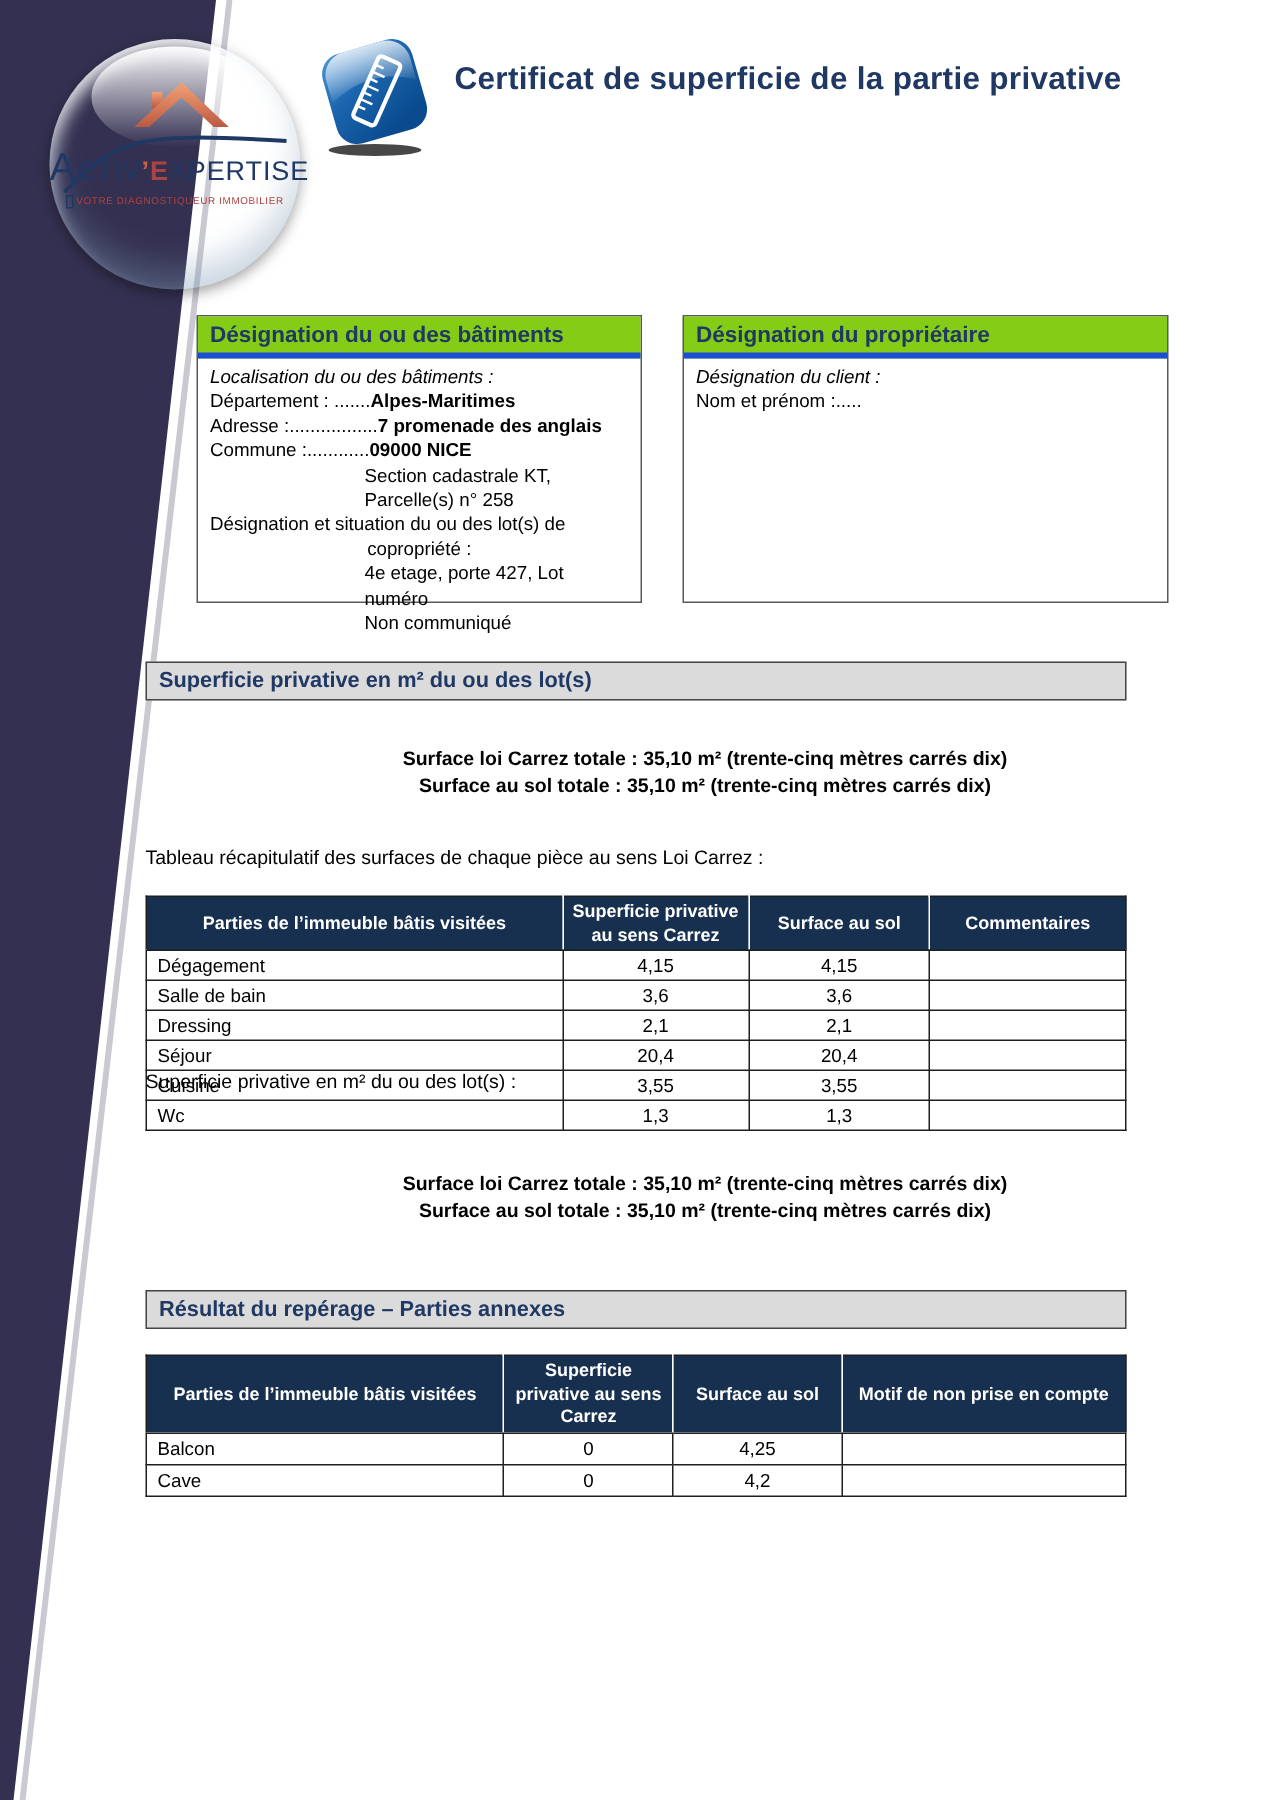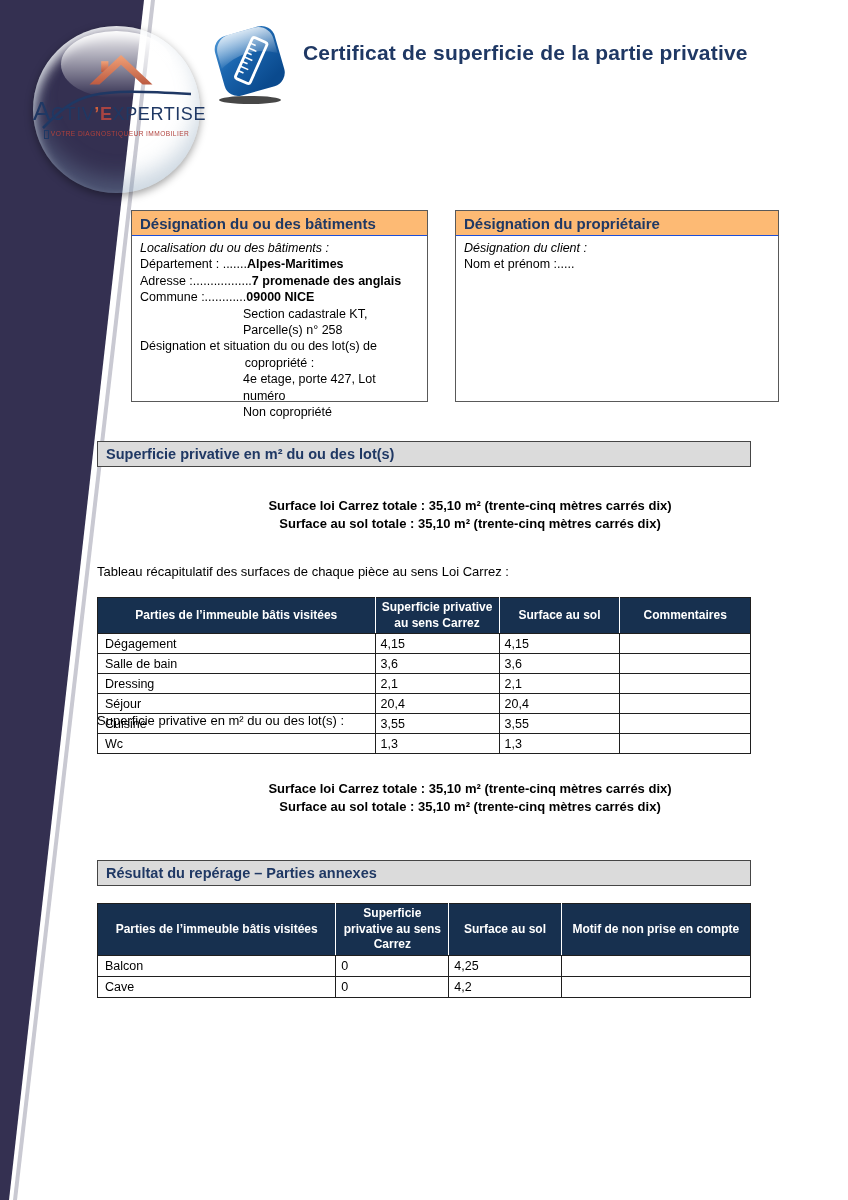--- a/index.html
+++ b/index.html
@@ -30,21 +30,21 @@
     font-size:6.6px; letter-spacing:0.42px; color:#B0413C; white-space:nowrap; }
   .mini-ruler { display:inline-block; width:3px; height:7px; border:1px solid #1F3864;
     vertical-align:middle; margin-right:2px; }
   
   .cert-icon { position:absolute; left:208px; top:16px; width:88px; height:92px; z-index:2; }
   
   .doc-title { position:absolute; left:303px; top:41px; width:510px;
     font-size:21px; font-weight:bold; color:#1F3864; letter-spacing:0.2px; }
   
   .desig-box { position:absolute; border:1px solid #595959; background:#fff; box-sizing:border-box; z-index:2; }
-  .desig-header { background:#fdba74; border-bottom:1px solid #1d4ed8;
+  .desig-header { background:#84cc16; border-bottom:4px solid #1d4ed8;
     font-weight:bold; color:#1F3864; font-size:15px; padding:4px 8px 3px; }
   .desig-content { padding:4px 8px; font-size:12.5px; line-height:16.4px; }
   .italic { font-style:italic; }
   .flabel { display:inline-block; min-width:103px; }
   .fvalue { font-weight:bold; }
   .indent { margin-left:103px; font-weight:normal; }
   .center { text-align:center; }
   
   .section-bar { position:absolute; left:97px; width:654px; height:26px; box-sizing:border-box;
     background:#DBDBDB; border:1px solid #454545; color:#1F3864; font-weight:bold; font-size:14.5px;
@@ -56,21 +56,21 @@
   
   table.data-table { position:absolute; left:97px; width:654px; border-collapse:collapse;
     table-layout:fixed; z-index:2; }
   table.data-table { border:1px solid #1f1f1f; }
   .data-table th { background:#17304F; color:#fff; font-weight:bold; font-size:12px;
     text-align:center; vertical-align:middle; padding:2px 5px; line-height:1.3;
     border-bottom:1px solid #1f1f1f; }
   .data-table th + th { border-left:1px solid #ffffff; }
   .data-table th { height:26px; }
   .data-table td { border:1px solid #1f1f1f; font-size:12.5px; height:19px;
-    text-align:left; vertical-align:middle; padding:0 5px; background:#fff; }
+    text-align:center; vertical-align:middle; padding:0 5px; background:#fff; }
   .data-table td.left { text-align:left; padding-left:7px; }
   table.t2 td { height:20px; }
 </style>
 </head>
 <body>
 
 <div class="page">
 
   <div class="wedge"></div>
   <div class="wedge-line"></div>
@@ -131,21 +131,21 @@
     <div class="desig-content">
       <div class="italic">Localisation du ou des bâtiments :</div>
       <div><span class="flabel">Département : .......</span><span class="fvalue">Alpes-Maritimes</span></div>
       <div><span class="flabel">Adresse :.................</span><span class="fvalue">7 promenade des anglais</span></div>
       <div><span class="flabel">Commune :............</span><span class="fvalue">09000 NICE</span></div>
       <div class="indent">Section cadastrale KT,</div>
       <div class="indent">Parcelle(s) n° 258</div>
       <div>Désignation et situation du ou des lot(s) de</div>
       <div class="center">copropriété :</div>
       <div class="indent">4e etage, porte 427, Lot numéro</div>
-      <div class="indent">Non copropriété</div>
+      <div class="indent">Non communiqué</div>
     </div>
   </div>
 
   <div class="desig-box" style="left:455px; top:210px; width:324px; height:192px;">
     <div class="desig-header">Désignation du propriétaire</div>
     <div class="desig-content">
       <div class="italic">Désignation du client :</div>
       <div>Nom et prénom :.....</div>
     </div>
   </div>

